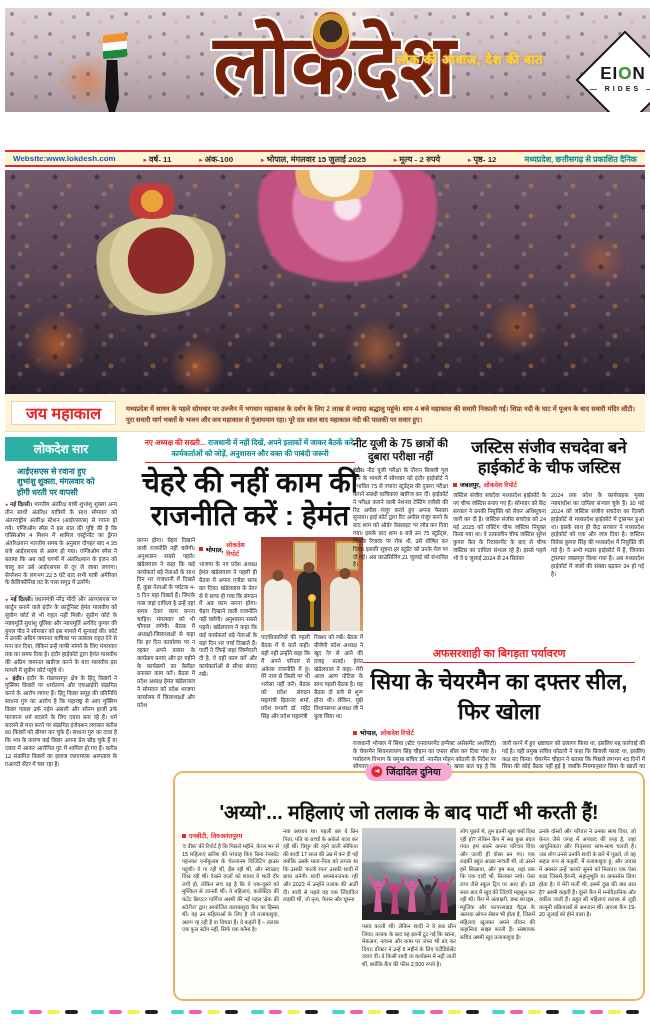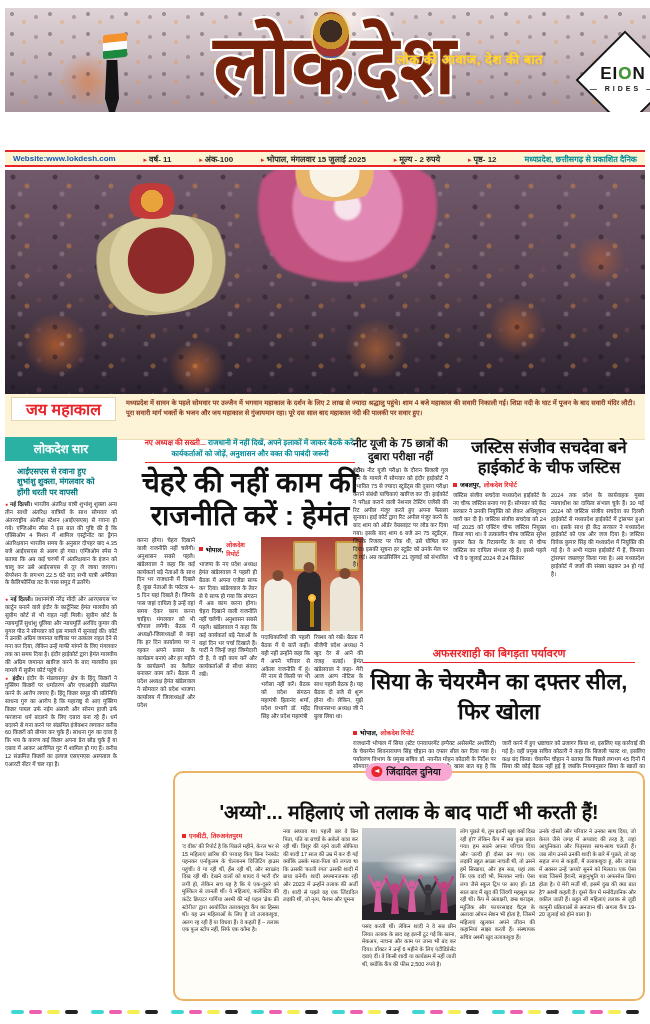--- a/index.html
+++ b/index.html
@@ -76,22 +76,22 @@
     filter:blur(1px);}
   .flower-top{position:absolute;left:43%;top:-12%;width:17%;height:26%;border-radius:50%;
     background:radial-gradient(circle,#f8f3e4 0 40%,#e8b46a 41% 62%,transparent 65%);}
   .umbrella{position:absolute;left:13%;top:20%;width:23%;height:44%;border-radius:50% 50% 46% 46%;
     transform:rotate(-8deg);
     background:radial-gradient(circle at 50% 46%,#8f2a2a 0 36%,#dacfa0 37% 56%,#c5b888 57% 70%,rgba(0,0,0,0) 72%);}
   .garland-l{position:absolute;left:18%;top:6%;width:10%;height:16%;border-radius:50%;
     background:radial-gradient(circle,#e8a43a 0 30%,#c23a3a 31% 60%,transparent 64%);}
 
   
-  .caption{position:absolute;left:5px;top:394px;width:640px;height:46px;background:#fdf3d6;
-    display:flex;align-items:flex-start;box-sizing:border-box;border-bottom:1px solid #ecdfb6;}
+  .caption{position:absolute;left:5px;top:394px;width:640px;height:38px;background:#fdf3d6;
+    display:flex;align-items:center;box-sizing:border-box;border-bottom:1px solid #ecdfb6;}
   .caption-badge{background:#ffffff;border:1px solid #e4d7ae;margin:3px 10px 3px 6px;padding:0 14px;
     color:#e8252a;font-weight:bold;font-size:16px;display:flex;align-items:center;white-space:nowrap;}
   .caption-text{flex:1;color:#8a3a1e;font-size:6.6px;font-weight:bold;line-height:1.55;
     padding:4px 10px 0 0;text-align:justify;}
 
   
   .content{position:absolute;left:5px;top:437px;width:640px;height:568px;}
   .body-txt{font-size:5.6px;line-height:1.4;color:#1c1c1c;text-align:justify;}
   .city{font-weight:bold;}
   .red-dot{color:#e8252a;font-size:5px;}

